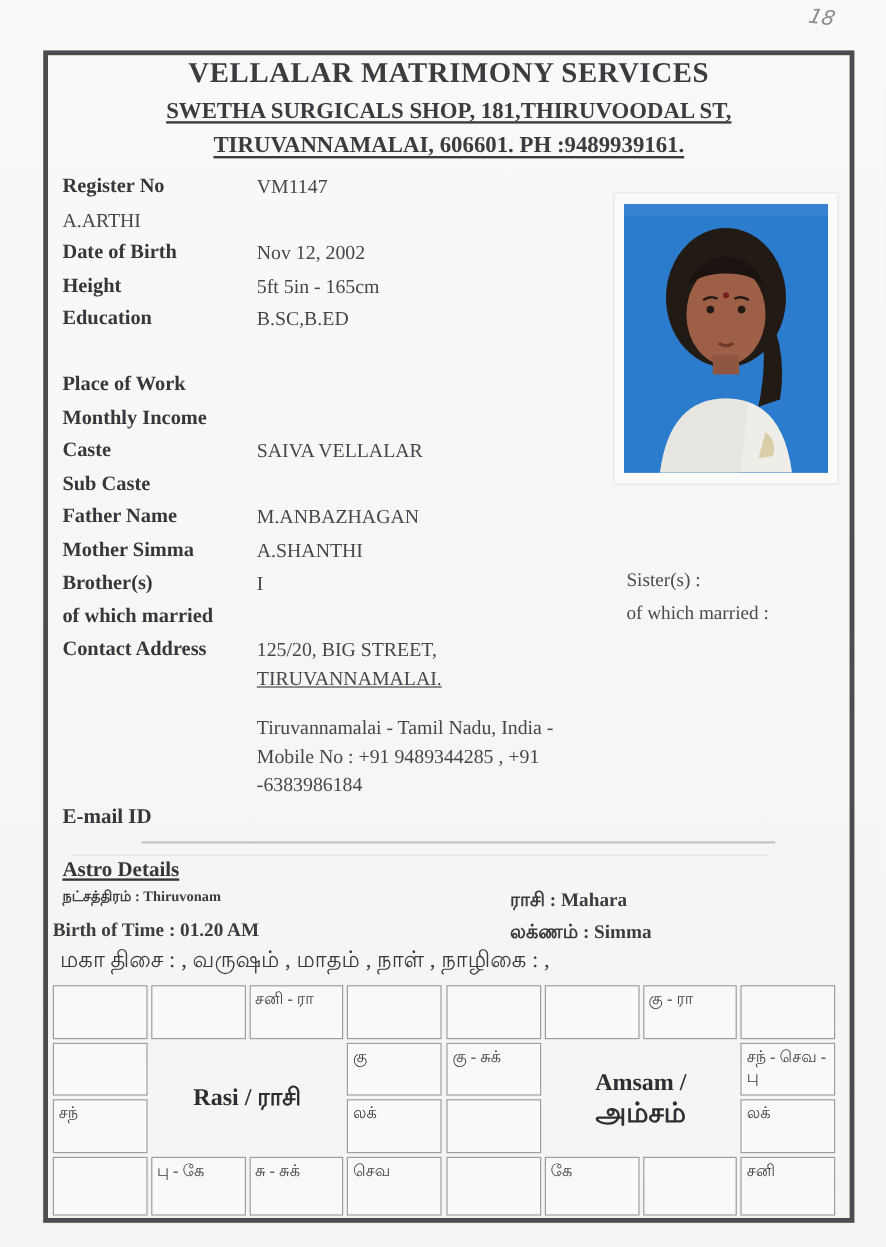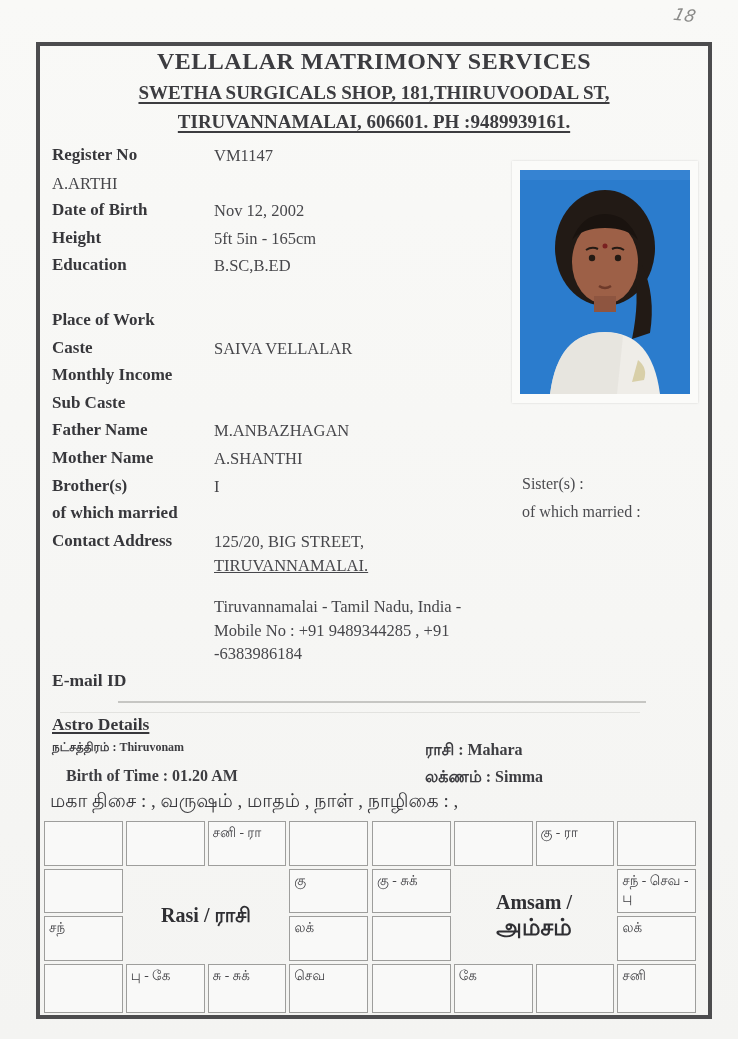--- a/index.html
+++ b/index.html
@@ -24,21 +24,21 @@
 
   .contact-extra { position:absolute; left:214px; top:595px; font-size:16.5px; color:#46464a; line-height:23.5px; }
 
   .email-label { position:absolute; left:52px; top:670px; font-weight:700; font-size:17.5px; color:#37373b; }
   .email-rule { position:absolute; left:118px; top:701px; width:528px; border-top:2px solid #c6c6c3; }
   .rule2 { position:absolute; left:60px; top:712px; width:580px; border-top:1px solid #e2e2df; }
 
   .astro-heading { position:absolute; left:52px; top:714px; font-weight:700; font-size:17.5px; color:#37373b; text-decoration:underline; text-decoration-thickness:2px; text-underline-offset:2px; }
   .astro-l1 { position:absolute; left:52px; top:740px; font-size:12px; font-weight:700; color:#3d3d41; }
   .astro-r1 { position:absolute; left:425px; top:741px; font-size:16px; font-weight:700; color:#3d3d41; }
-  .astro-l2 { position:absolute; left:66px; top:767px; font-size:16px; font-weight:700; color:#3d3d41; }
+  .astro-l2 { position:absolute; left:44px; top:767px; font-size:16px; font-weight:700; color:#3d3d41; }
   .astro-r2 { position:absolute; left:425px; top:768px; font-size:16px; font-weight:700; color:#3d3d41; }
   .astro-l3 { position:absolute; left:50px; top:790px; font-size:19px; color:#3a3a3e; }
 
   .chart { position:absolute; top:821px; width:324px; height:218px; display:grid; grid-template-columns:repeat(4,1fr); grid-template-rows:45px 44px 45px 49px; gap:3px;
            grid-template-areas:"t1 t2 t3 t4" "l1 ct ct r1" "l2 ct ct r2" "b1 b2 b3 b4"; }
   .chart-rasi { left:44px; }
   .chart-amsam { left:372px; }
   .cell { border:1px solid #9e9e9c; background:rgba(255,255,255,0.45); font-size:13.5px; color:#3e3e42; padding:2px 4px; line-height:17px; font-family:"Liberation Serif", serif; }
   .a-t1{grid-area:t1}.a-t2{grid-area:t2}.a-t3{grid-area:t3}.a-t4{grid-area:t4}
   .a-l1{grid-area:l1}.a-l2{grid-area:l2}.a-r1{grid-area:r1}.a-r2{grid-area:r2}
@@ -85,37 +85,37 @@
       <div class="fvalue">B.SC,B.ED</div>
     </div>
     <div class="frow">
       <div class="fvalue"></div>
     </div>
     <div class="frow">
       <div class="flabel">Place of Work</div>
       <div class="fvalue"></div>
     </div>
     <div class="frow">
+      <div class="flabel">Monthly Income</div>
+      <div class="fvalue"></div>
+    </div>
+    <div class="frow">
       <div class="flabel">Caste</div>
       <div class="fvalue">SAIVA VELLALAR</div>
     </div>
     <div class="frow">
-      <div class="flabel">Monthly Income</div>
-      <div class="fvalue"></div>
-    </div>
-    <div class="frow">
       <div class="flabel">Sub Caste</div>
       <div class="fvalue"></div>
     </div>
     <div class="frow">
       <div class="flabel">Father Name</div>
       <div class="fvalue">M.ANBAZHAGAN</div>
     </div>
     <div class="frow">
-      <div class="flabel">Mother Name</div>
+      <div class="flabel">Mother Simma</div>
       <div class="fvalue">A.SHANTHI</div>
     </div>
     <div class="frow">
       <div class="flabel">Brother(s)</div>
       <div class="fvalue">I</div>
     </div>
     <div class="frow">
       <div class="flabel">of which married</div>
       <div class="fvalue"></div>
     </div>

